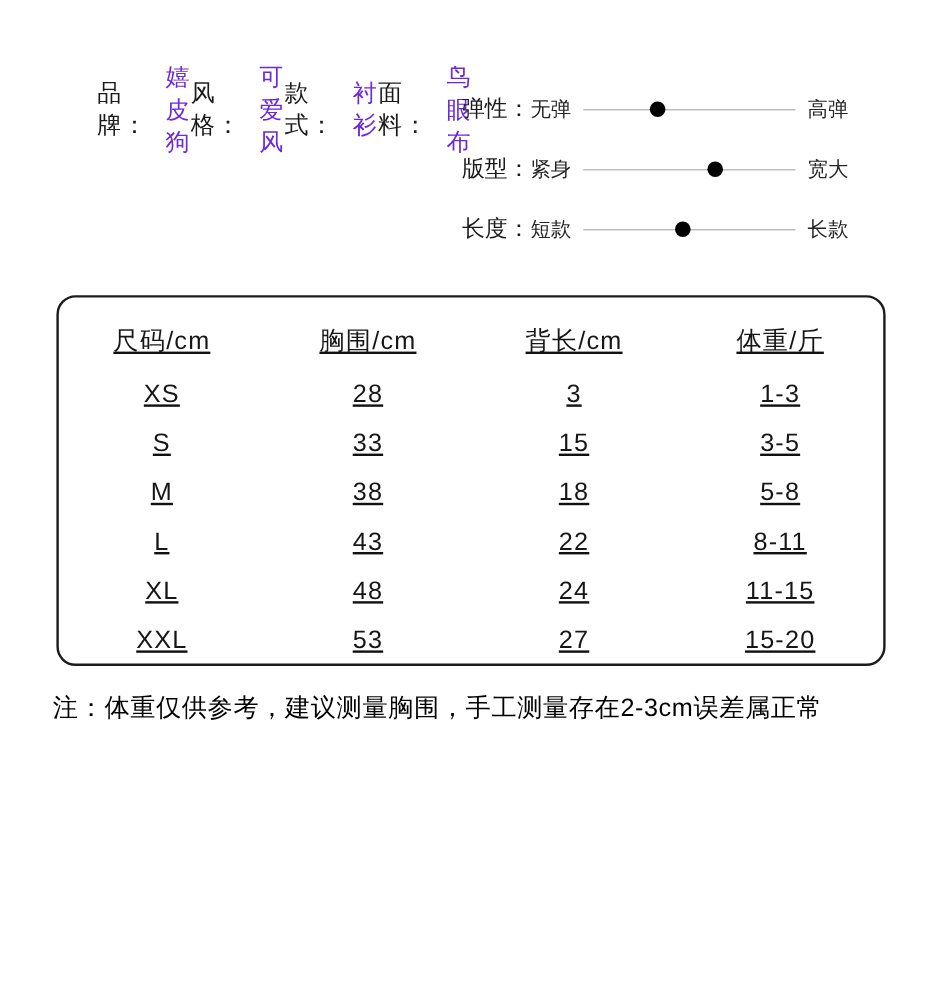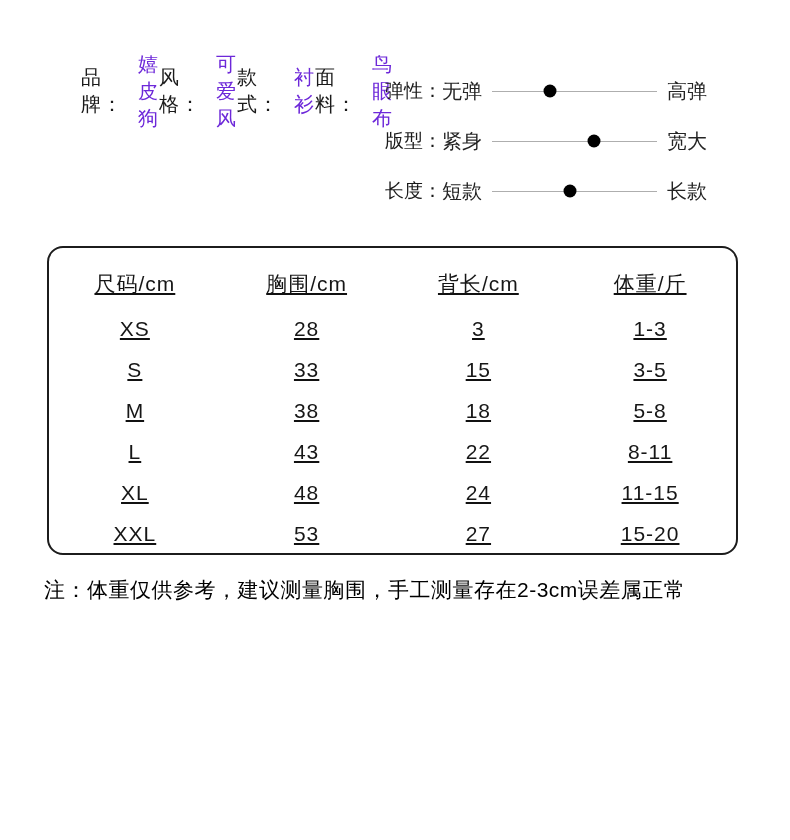--- a/index.html
+++ b/index.html
@@ -41,21 +41,21 @@
     flex-direction: row;
     flex: 0 0 auto;
   }
   .attr-row { height: 50px; display: flex; align-items: center; }
   .attr-label { font-size: 20px; color: #1a1a1a; letter-spacing: 1px; }
   .attr-value { font-size: 20px; color: #6d28d9; margin-left: 15px; letter-spacing: 1px; }
 
   .sliders { flex: 1; padding-right: 83px; display: flex; flex-direction: column; }
   .slider-row { height: 50px; display: flex; align-items: center; text-align: center; }
   .slider-label { font-size: 19px; color: #1a1a1a; flex: 0 0 auto; }
-  .slider-min, .slider-max { font-size: 20px; color: #242424; flex: 0 0 auto; }
+  .slider-min, .slider-max { font-size: 17px; color: #242424; flex: 0 0 auto; }
   .slider-track {
     position: relative;
     flex: 1;
     height: 1px;
     background: #aeaeae;
     margin: 0 10px;
   }
   .slider-dot {
     position: absolute;
     top: 50%;

